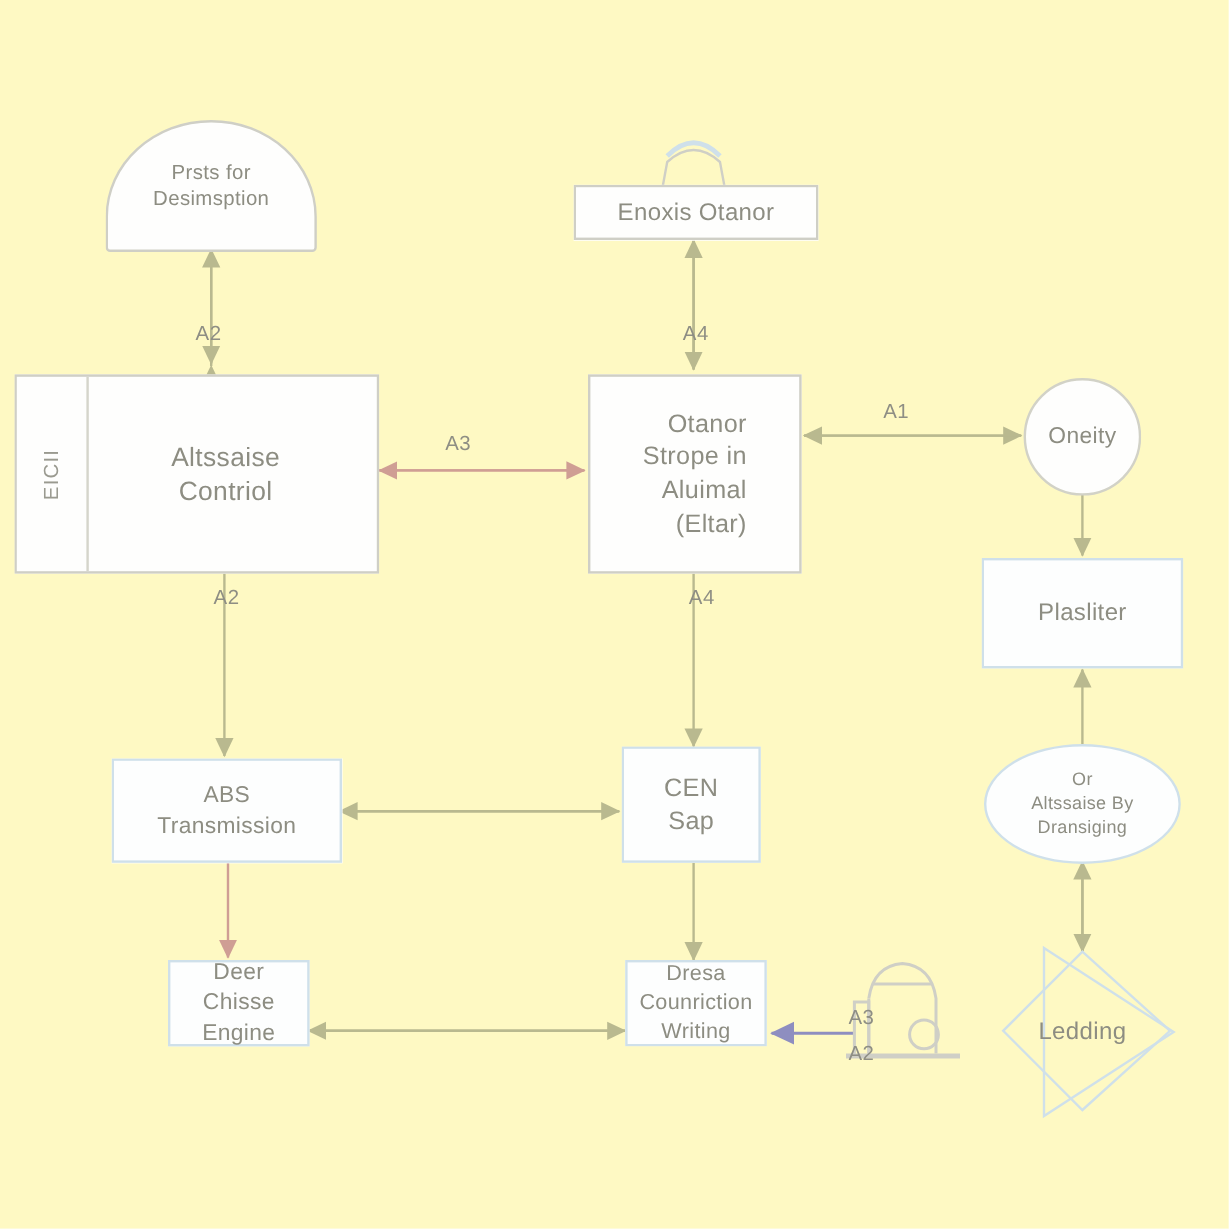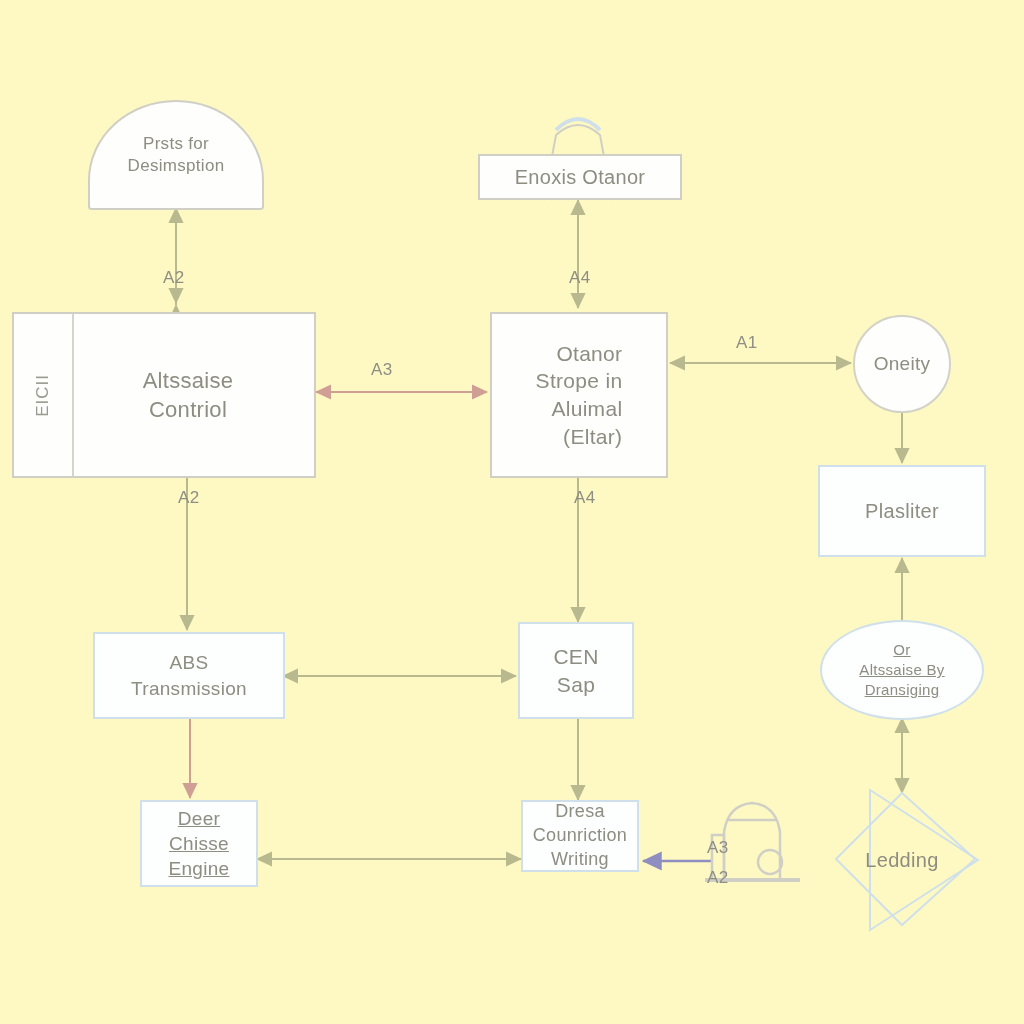--- a/index.html
+++ b/index.html
@@ -49,21 +49,20 @@
   .circle {
     border: 2px solid #d2d2c7;
     background: #fefefd;
     border-radius: 50%;
     align-items: center;
   }
   .ellipse {
     border: 2px solid #cfe0ea;
     background: #fdfefe;
     border-radius: 50%;
-    text-decoration: underline;
   }
   
   .strip {
     position: absolute;
     left: 0; top: 0; bottom: 0;
     width: 58px;
     border-right: 2px solid #d5d5cb;
     display: flex;
     align-items: center;
     justify-content: center;
@@ -208,21 +207,21 @@
       <span class="lbl">CEN
 Sap</span>
     </div>
 
     <div class="node ellipse" style="left:820px; top:620px; width:164px; height:100px; font-size:15px;">
       <span class="lbl">Or
 Altssaise By
 Dransiging</span>
     </div>
 
-    <div class="node rect-blue" style="left:140px; top:800px; width:118px; height:87px; font-size:19px;text-decoration:underline;">
+    <div class="node rect-blue" style="left:140px; top:800px; width:118px; height:72px; font-size:19px;">
       <span class="lbl">Deer
 Chisse
 Engine</span>
     </div>
 
     <div class="node rect-blue" style="left:521px; top:800px; width:118px; height:72px; font-size:18px;">
       <span class="lbl">Dresa
 Counriction
 Writing</span>
     </div>

